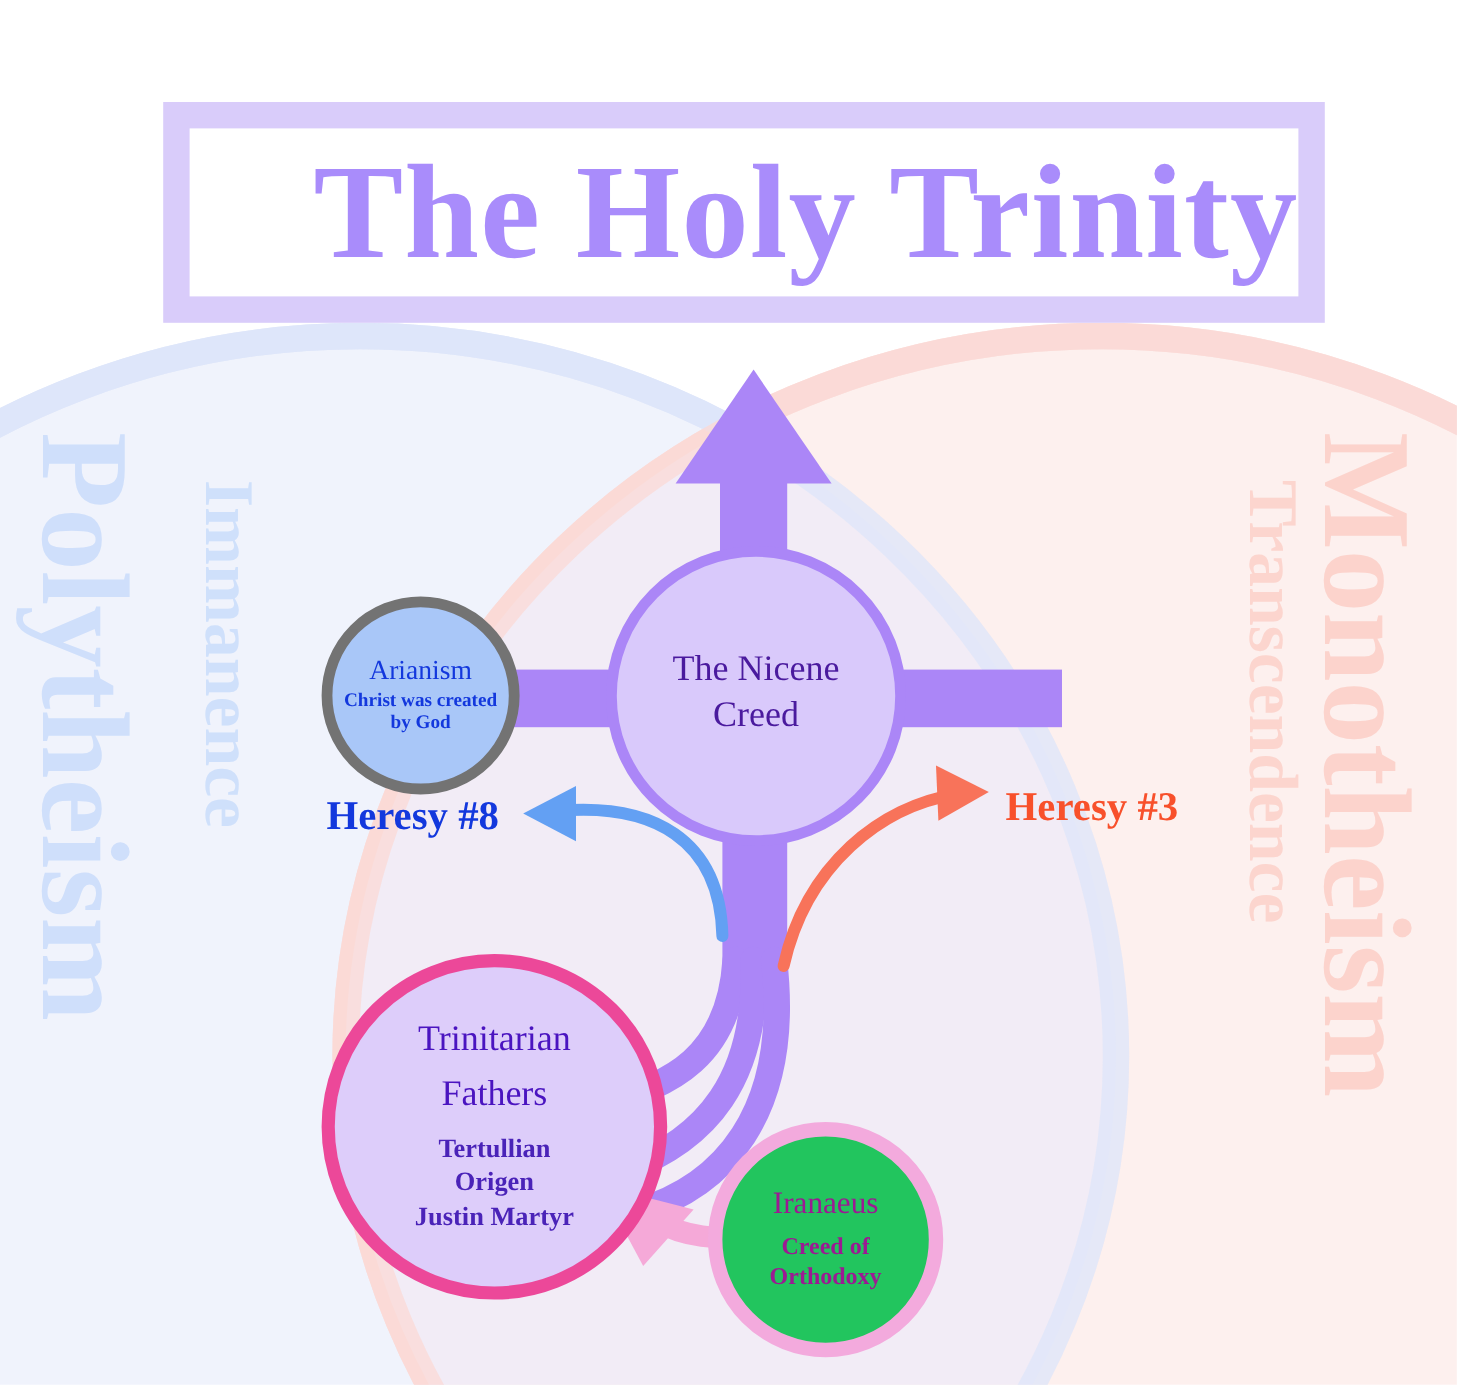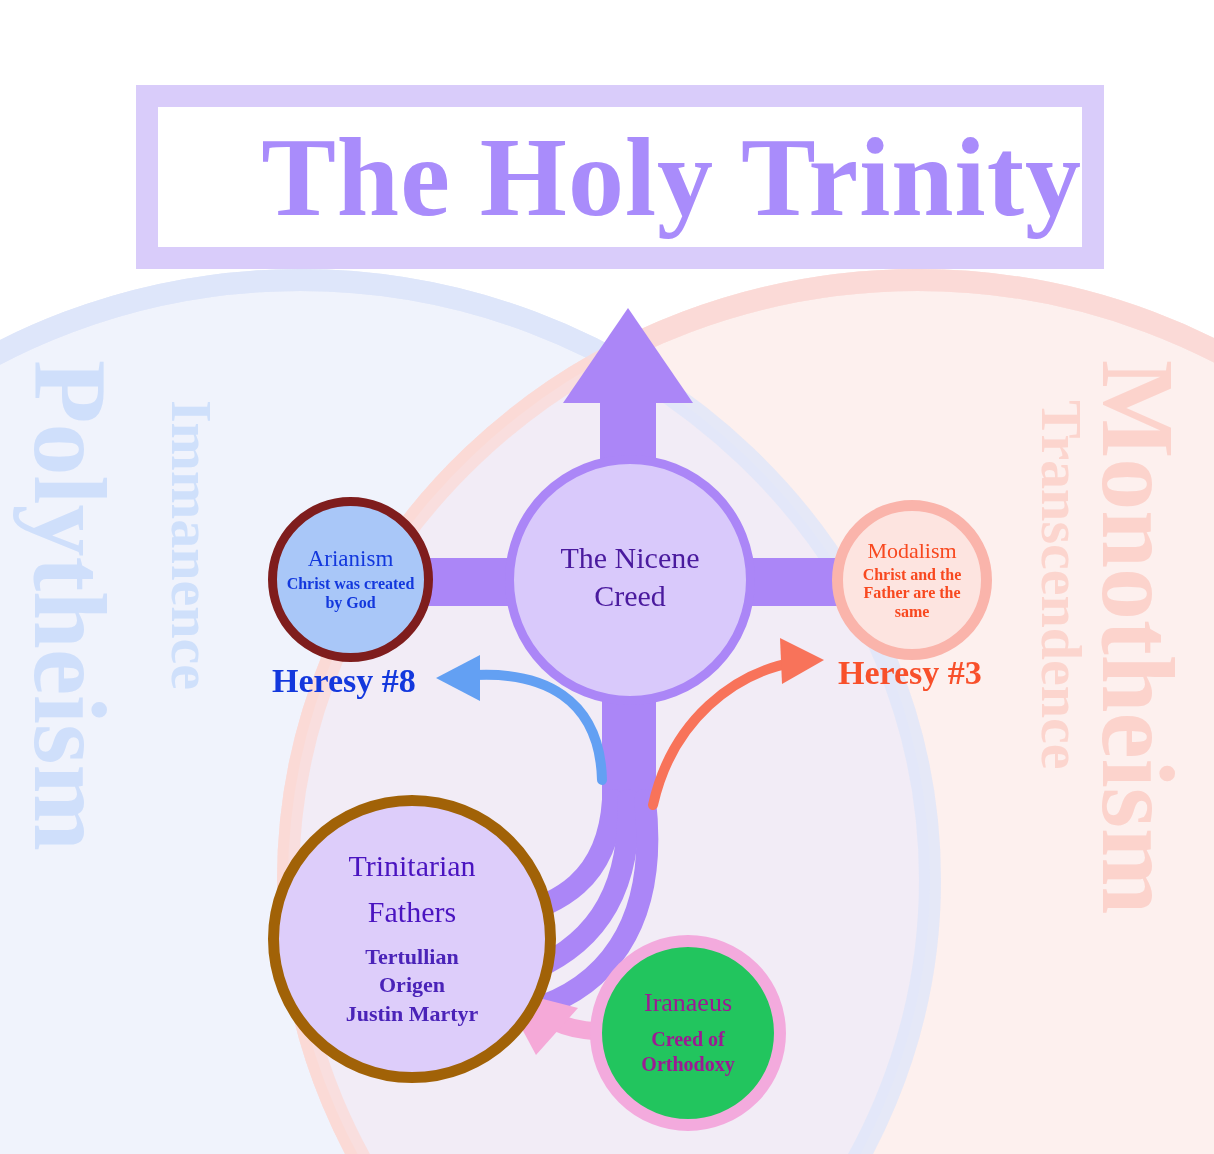--- a/index.html
+++ b/index.html
@@ -57,35 +57,35 @@
 
   .n-nicene{
     left:505px;top:455px;width:250px;height:250px;
     background:#d9c9fb;border:9px solid #ab86f7;
   }
   .n-nicene .nm{font-size:30px;color:#4a1a9e;margin-bottom:6px;}
   .n-nicene .sub{font-size:20px;color:#5b21b0;padding:0 14px;}
 
   .n-arian{
     left:268px;top:497px;width:165px;height:165px;
-    background:#a9c7f8;border:9px solid #7f1d1d;
+    background:#a9c7f8;border:9px solid #737373;
   }
   .n-arian .nm{font-size:23px;color:#1338dd;margin-bottom:4px;}
   .n-arian .sub{font-size:16px;color:#1338dd;padding:0 6px;}
 
   .n-modal{
     left:832px;top:500px;width:160px;height:160px;
     background:#fde4e0;border:11px solid #fab4ab;
   }
   .n-modal .nm{font-size:22px;color:#f8481f;margin-bottom:3px;}
   .n-modal .sub{font-size:16px;color:#f8481f;padding:0 12px;}
 
   .n-fathers{
     left:268px;top:795px;width:288px;height:288px;
-    background:#ddcdfa;border:11px solid #a16207;
+    background:#ddcdfa;border:11px solid #ec4899;
   }
   .n-fathers .nm{font-size:30px;color:#4a14c0;margin-bottom:14px;}
   .n-fathers .sub{font-size:22px;color:#4a23b8;line-height:1.3;}
 
   .n-iran{
     left:590px;top:935px;width:196px;height:196px;
     background:#22c55e;border:12px solid #f3aadd;
   }
   .n-iran .nm{font-size:26px;color:#9c1a93;margin-bottom:9px;}
   .n-iran .sub{font-size:20px;color:#9c1a93;line-height:1.25;}
@@ -176,24 +176,20 @@
   <div class="node n-arian">
     <div class="nm">Arianism</div>
     <div class="sub">Christ was created by God</div>
   </div>
 
   <div class="node n-nicene">
     <div class="nm">The Nicene</div>
     <div class="nm">Creed</div>
   </div>
 
-  <div class="node n-modal">
-    <div class="nm">Modalism</div>
-    <div class="sub">Christ and the Father are the same</div>
-  </div>
 
   <div class="node n-fathers">
     <div class="nm">Trinitarian</div>
     <div class="nm">Fathers</div>
     <div class="sub">Tertullian</div>
     <div class="sub">Origen</div>
     <div class="sub">Justin Martyr</div>
   </div>
 
   <div class="node n-iran">

